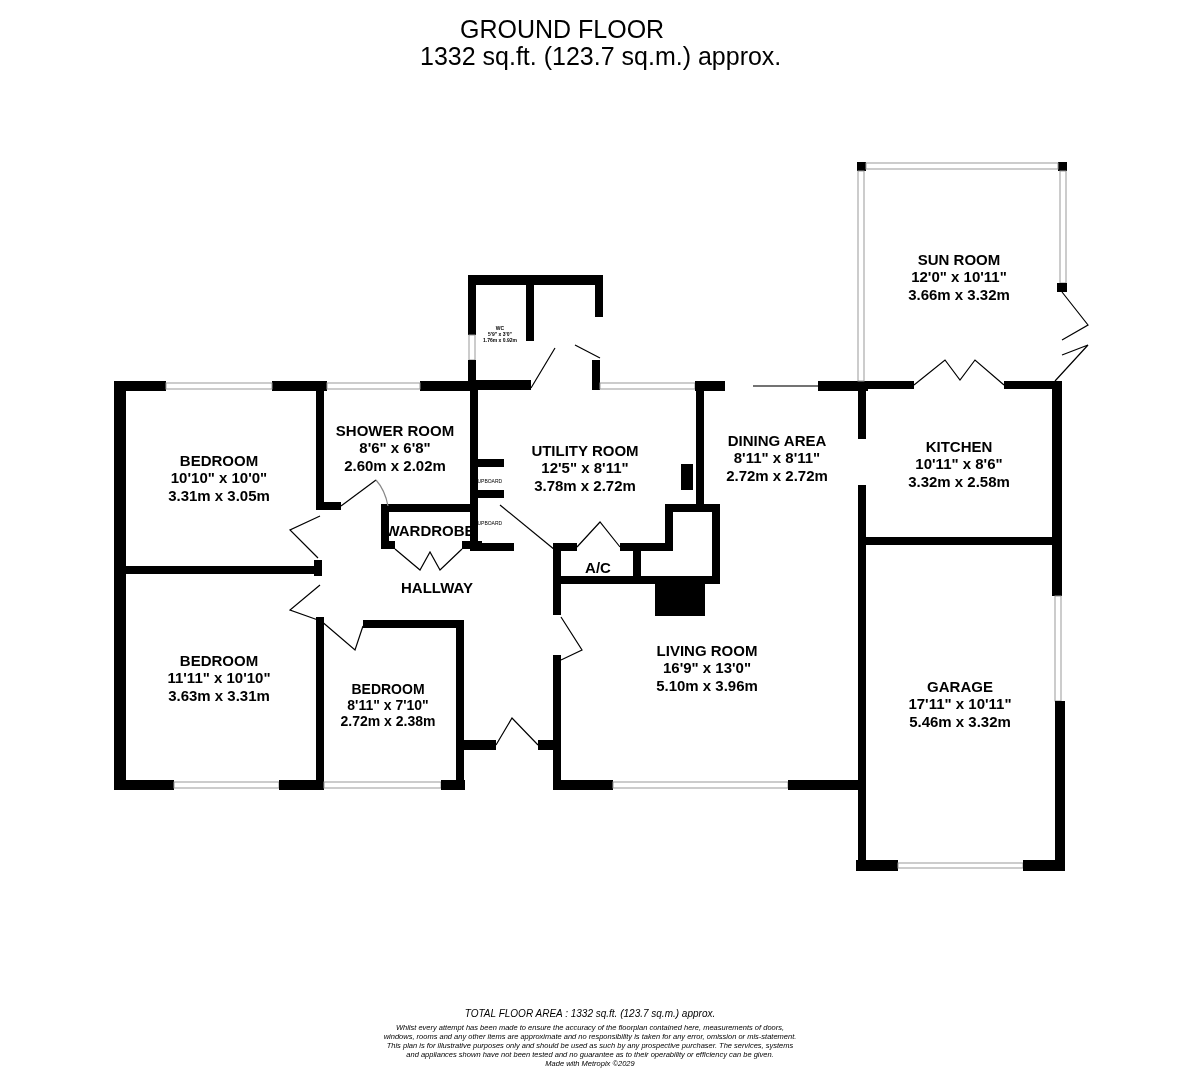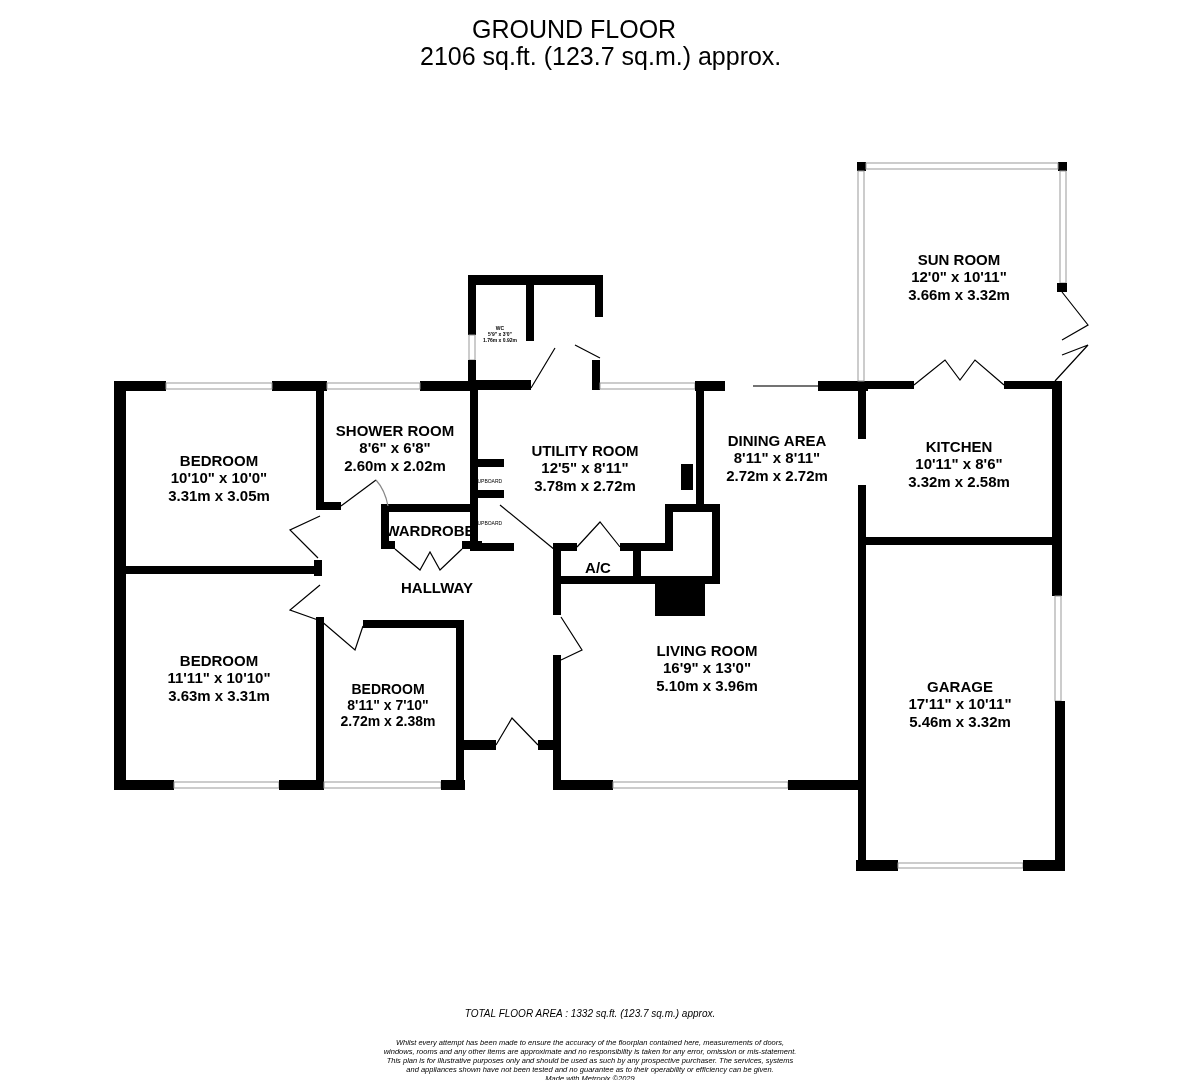--- a/index.html
+++ b/index.html
@@ -1,31 +1,31 @@
 <!DOCTYPE html>
 <html><head>
 <meta charset="utf-8">
 <style>
   html, body { margin:0; padding:0; background:#ffffff; }
   body { width:1179px; height:1080px; position:relative; overflow:hidden; font-family:"Liberation Sans", sans-serif; color:#000; }
   .header { position:absolute; left:0; top:16px; width:1179px; text-align:center; }
-  .header .title { font-size:25px; line-height:27px; position:absolute; left:472px; top:0; white-space:nowrap; }
+  .header .title { font-size:25px; line-height:27px; position:absolute; left:460px; top:0; white-space:nowrap; }
   .header .area { font-size:25px; line-height:27px; position:absolute; left:420px; top:27px; white-space:nowrap; }
   svg#plan { position:absolute; left:0; top:0; }
   .room-label text { font-family:"Liberation Sans", sans-serif; font-weight:bold; text-anchor:middle; fill:#000; }
   .footer { position:absolute; left:380px; top:1008px; width:420px; text-align:center;font-style:italic; }
   .footer .total { font-size:10px; line-height:12px; }
-  .footer .disc { font-size:7.5px; line-height:9px; margin-top:18px; }
+  .footer .disc { font-size:7.5px; line-height:9px; margin-top:3px; }
 </style>
 </head>
 <body>
 
 <div class="header">
   <div class="title">GROUND FLOOR</div>
-  <div class="area">2106 sq.ft. (123.7 sq.m.) approx.</div>
+  <div class="area">1332 sq.ft. (123.7 sq.m.) approx.</div>
 </div>
 
 <svg id="plan" width="1179" height="1080" viewBox="0 0 1179 1080">
   <g fill="#000">
 
     <rect x="114" y="381" width="12" height="409"></rect>
     <rect x="114" y="381" width="52" height="10"></rect>
     <rect x="272" y="381" width="55" height="10"></rect>
     <rect x="420" y="381" width="58" height="10"></rect>
 

